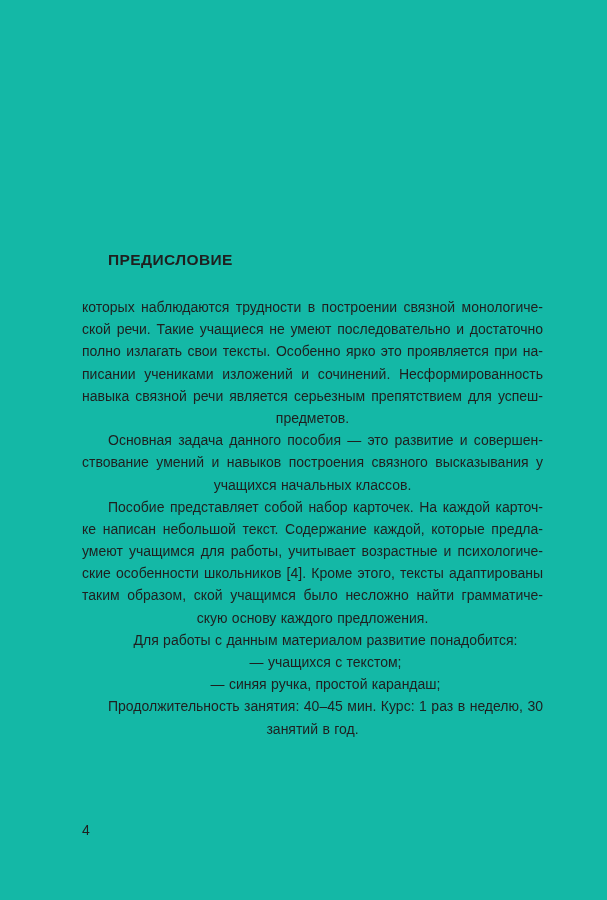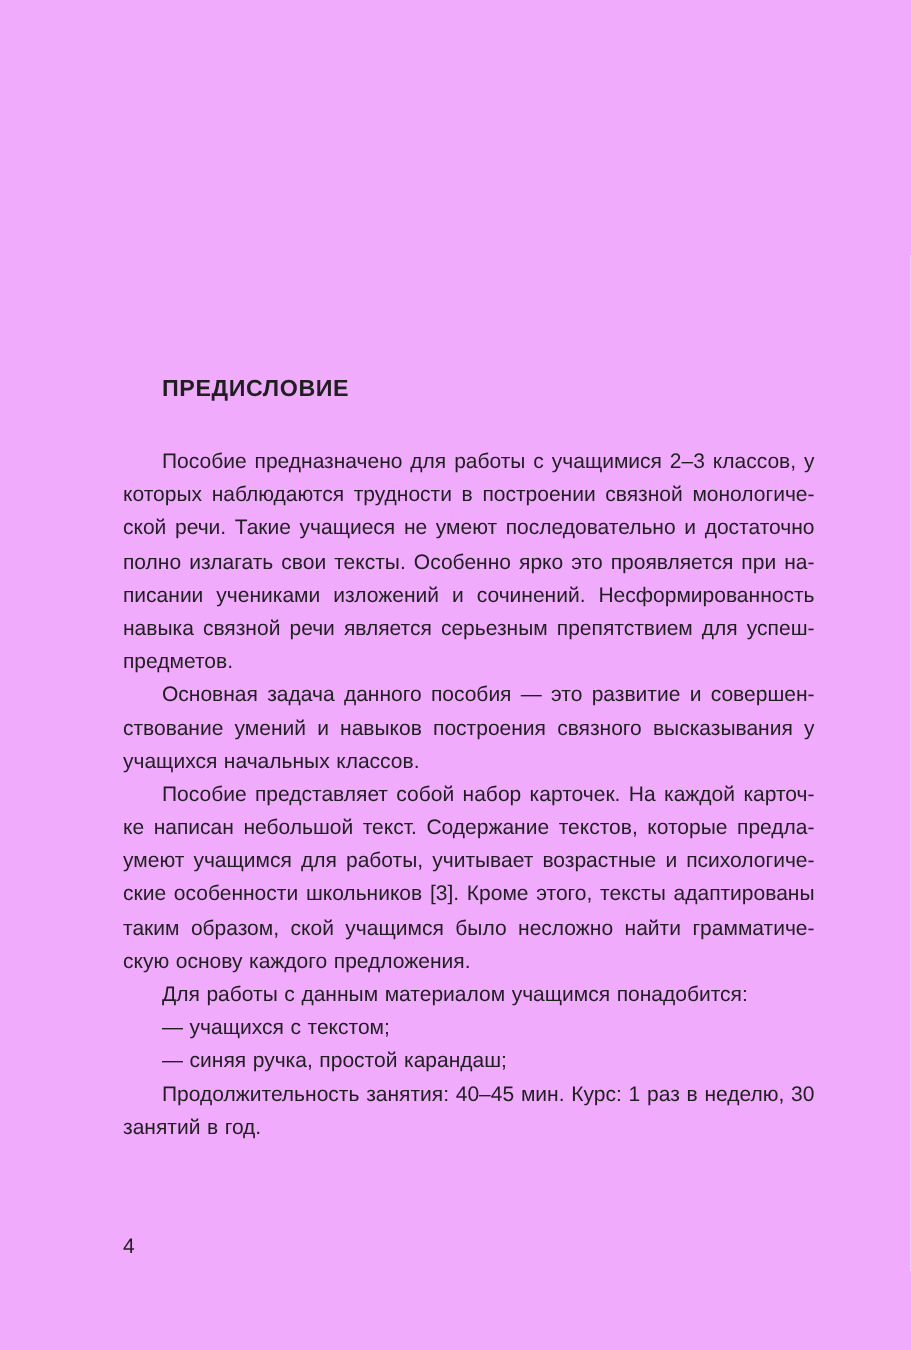--- a/index.html
+++ b/index.html
@@ -5,21 +5,21 @@
   html, body {
     margin: 0;
     padding: 0;
     background: #e9e9e9;
   }
   .page {
     position: relative;
     width: 607px;
     height: 900px;
     margin: 0 auto;
-    background: #f0abfc;
+    background: #14b8a6;
     overflow: hidden;
     font-family: "Liberation Sans", "DejaVu Sans", sans-serif;
     color: #1f1f1f;
   }
   .content {
     position: absolute;
     left: 82px;
     top: 250px;
     width: 461px;
   }
@@ -33,21 +33,21 @@
   }
   .paragraph {
     margin: 0;
     padding: 0;
   }
   .line {
     font-size: 14px;
     line-height: 22.2px;
     height: 22.2px;
     overflow: hidden;
-    text-align: left;
+    text-align: center;
     word-spacing: 0.5px;
   }
   .line.justify {
     text-align: justify;
     text-align-last: justify;
   }
   .line.first {
     text-indent: 26px;
   }
   .page-number {
@@ -59,43 +59,42 @@
   }
 </style>
 </head>
 <body>
 
 <div class="page">
   <div class="content">
     <h1 class="chapter-title">ПРЕДИСЛОВИЕ</h1>
     <div id="paragraphs">
         <div class="paragraph">
-          <div class="line first justify">Пособие предназначено для работы с учащимися 2–3 классов, у</div>
           <div class="line justify">которых наблюдаются трудности в построении связной монологиче-</div>
           <div class="line justify">ской речи. Такие учащиеся не умеют последовательно и достаточно</div>
           <div class="line justify">полно излагать свои тексты. Особенно ярко это проявляется при на-</div>
           <div class="line justify">писании учениками изложений и сочинений. Несформированность</div>
           <div class="line justify">навыка связной речи является серьезным препятствием для успеш-</div>
           <div class="line">предметов.</div>
         </div>
         <div class="paragraph">
           <div class="line first justify">Основная задача данного пособия — это развитие и совершен-</div>
           <div class="line justify">ствование умений и навыков построения связного высказывания у</div>
           <div class="line">учащихся начальных классов.</div>
         </div>
         <div class="paragraph">
           <div class="line first justify">Пособие представляет собой набор карточек. На каждой карточ-</div>
-          <div class="line justify">ке написан небольшой текст. Содержание текстов, которые предла-</div>
+          <div class="line justify">ке написан небольшой текст. Содержание каждой, которые предла-</div>
           <div class="line justify">умеют учащимся для работы, учитывает возрастные и психологиче-</div>
-          <div class="line justify">ские особенности школьников [3]. Кроме этого, тексты адаптированы</div>
+          <div class="line justify">ские особенности школьников [4]. Кроме этого, тексты адаптированы</div>
           <div class="line justify">таким образом, ской учащимся было несложно найти грамматиче-</div>
           <div class="line">скую основу каждого предложения.</div>
         </div>
         <div class="paragraph">
-          <div class="line first">Для работы с данным материалом учащимся понадобится:</div>
+          <div class="line first">Для работы с данным материалом развитие понадобится:</div>
         </div>
         <div class="paragraph">
           <div class="line first">— учащихся с текстом;</div>
         </div>
         <div class="paragraph">
           <div class="line first">— синяя ручка, простой карандаш;</div>
         </div>
         <div class="paragraph">
           <div class="line first justify">Продолжительность занятия: 40–45 мин. Курс: 1 раз в неделю, 30</div>
           <div class="line">занятий в год.</div>

